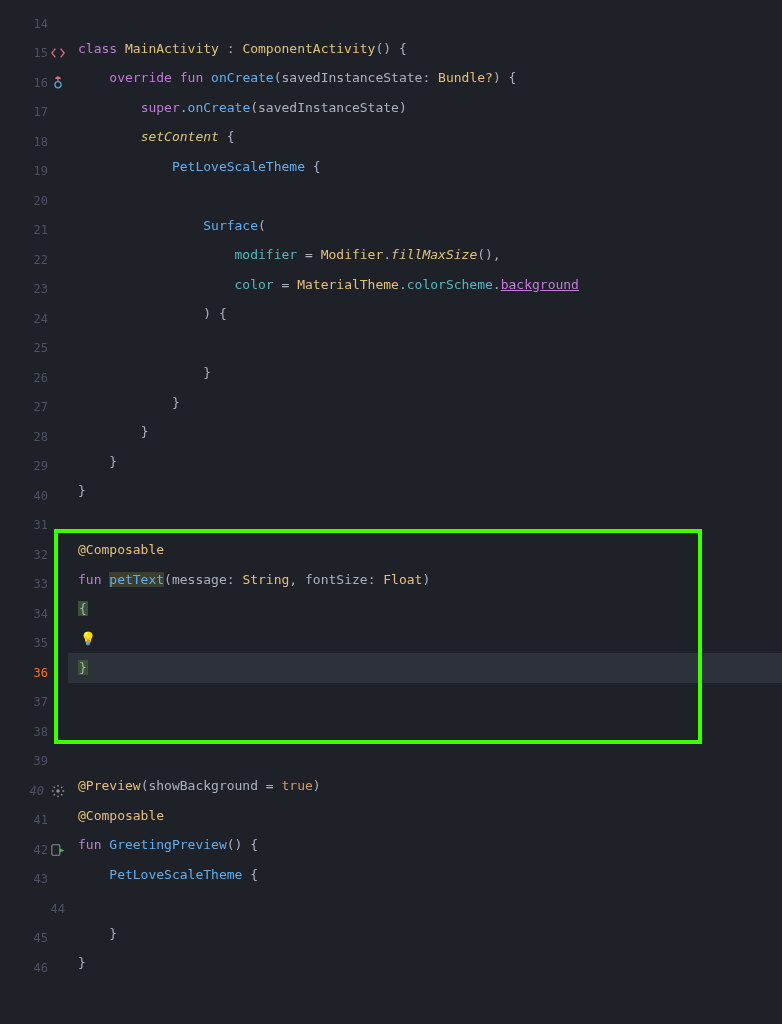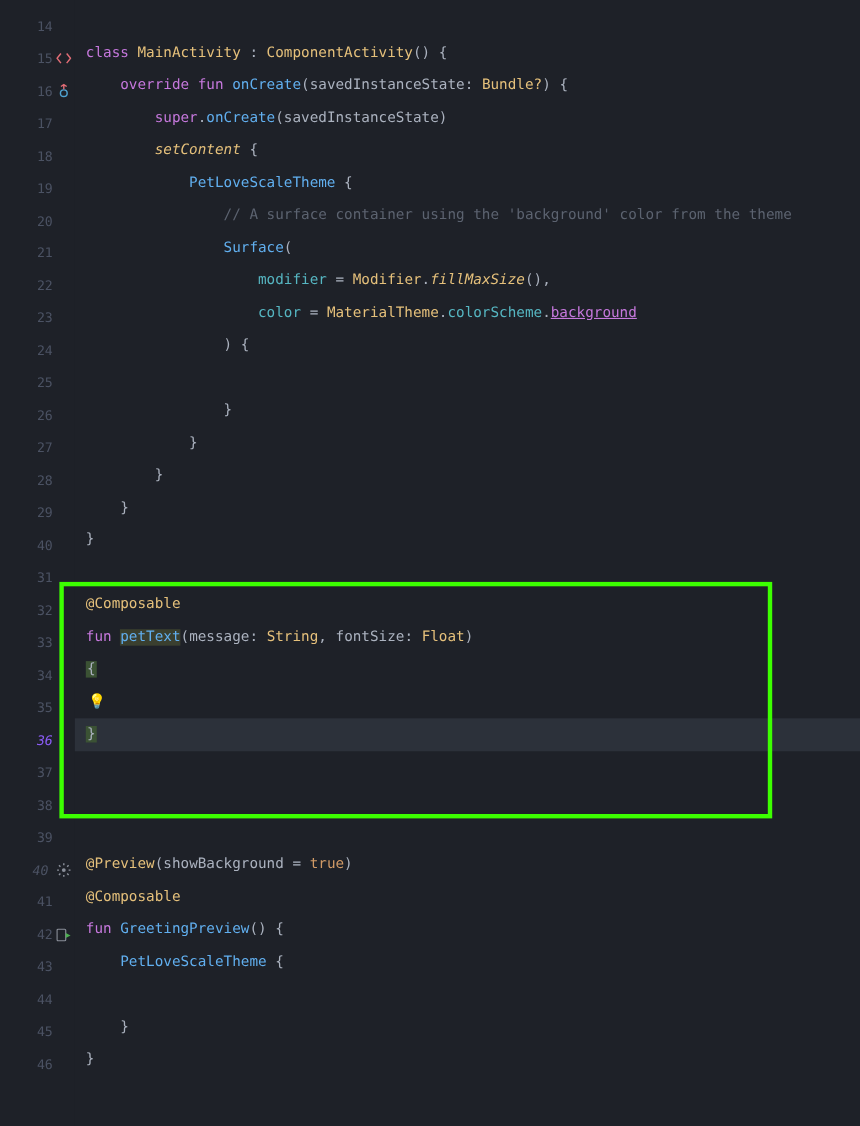--- a/index.html
+++ b/index.html
@@ -30,22 +30,21 @@
     position: relative;
   }
   .line-num {
     color: #4b5263;
     font-size: 12px;
     width: 28px;
     text-align: right;
     padding-right: 2px;
   }
   .line-num.active {
-    color: #8b5cf6;
-    font-style: italic;
+    color: #f97316;
   }
   .gutter-icon {
     position: absolute;
     right: 2px;
     top: 50%;
     transform: translateY(-50%);
     width: 16px;
     height: 16px;
     display: flex;
     align-items: center;
@@ -213,37 +212,37 @@
           <svg width="14" height="14" viewBox="0 0 16 16">
             <rect x="1" y="2" width="9" height="12" rx="1" fill="none" stroke="#8a8f99" stroke-width="1.2"></rect>
             <path d="M10 6l5 2.5L10 11z" fill="#4caf50"></path>
           </svg>
         </span>
       </div>
       <div class="gutter-row">
         <span class="line-num" style="margin-right: 18px;">43</span>
       </div>
       <div class="gutter-row">
-        <span class="line-num" style="margin-right: 18px;">44</span>
+        <span class="line-num" style="margin-right: 1px;">44</span>
       </div>
       <div class="gutter-row">
         <span class="line-num" style="margin-right: 18px;">45</span>
       </div>
       <div class="gutter-row">
         <span class="line-num" style="margin-right: 18px;">46</span>
       </div>
     </div>
   <div class="code-area" id="code">
       <div class="code-line"></div>
       <div class="code-line"><span class="kw">class </span><span class="type">MainActivity</span><span> : </span><span class="type">ComponentActivity</span><span>() {</span></div>
       <div class="code-line"><span>    </span><span class="kw">override </span><span class="kw">fun </span><span class="fn-decl">onCreate</span><span>(</span><span class="punct">savedInstanceState</span><span>: </span><span class="type">Bundle?</span><span>) {</span></div>
       <div class="code-line"><span>        </span><span class="kw2">super</span><span>.</span><span class="fn-call2">onCreate</span><span>(</span><span class="punct">savedInstanceState</span><span>)</span></div>
       <div class="code-line"><span>        </span><span class="fn-ital">setContent</span><span> </span><span class="punct">{</span></div>
       <div class="code-line"><span>            </span><span class="fn-call2">PetLoveScaleTheme</span><span> </span><span class="punct">{</span></div>
-      <div class="code-line"><span>                </span><span class="comment">// A surface container using the 'background' color from the theme</span></div>
+      <div class="code-line"><span>                </span></div>
       <div class="code-line"><span>                </span><span class="fn-call2">Surface</span><span>(</span></div>
       <div class="code-line"><span>                    </span><span class="param2">modifier</span><span> = </span><span class="type">Modifier</span><span>.</span><span class="fn-ital">fillMaxSize</span><span>(),</span></div>
       <div class="code-line"><span>                    </span><span class="param2">color</span><span> = </span><span class="type">MaterialTheme</span><span>.</span><span class="fn-call">colorScheme</span><span>.</span><span class="str-prop underline">background</span></div>
       <div class="code-line"><span>                ) </span><span class="punct">{</span></div>
       <div class="code-line"></div>
       <div class="code-line"><span>                </span><span class="punct">}</span></div>
       <div class="code-line"><span>            </span><span class="punct">}</span></div>
       <div class="code-line"><span>        </span><span class="punct">}</span></div>
       <div class="code-line"><span>    </span><span class="punct">}</span></div>
       <div class="code-line"><span class="punct">}</span></div>

